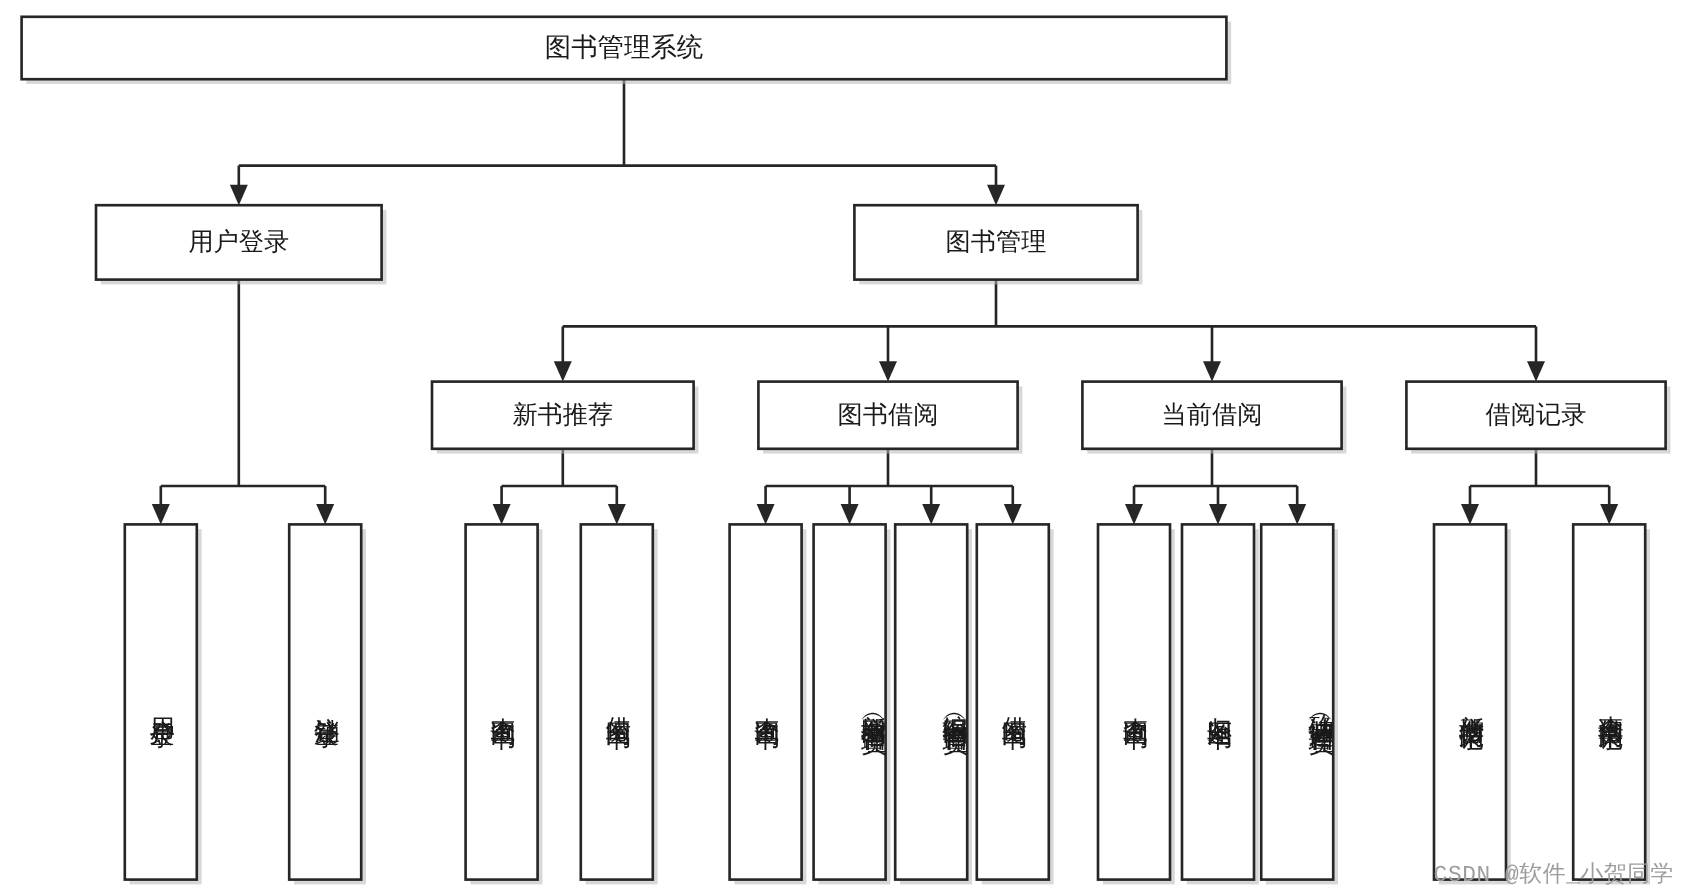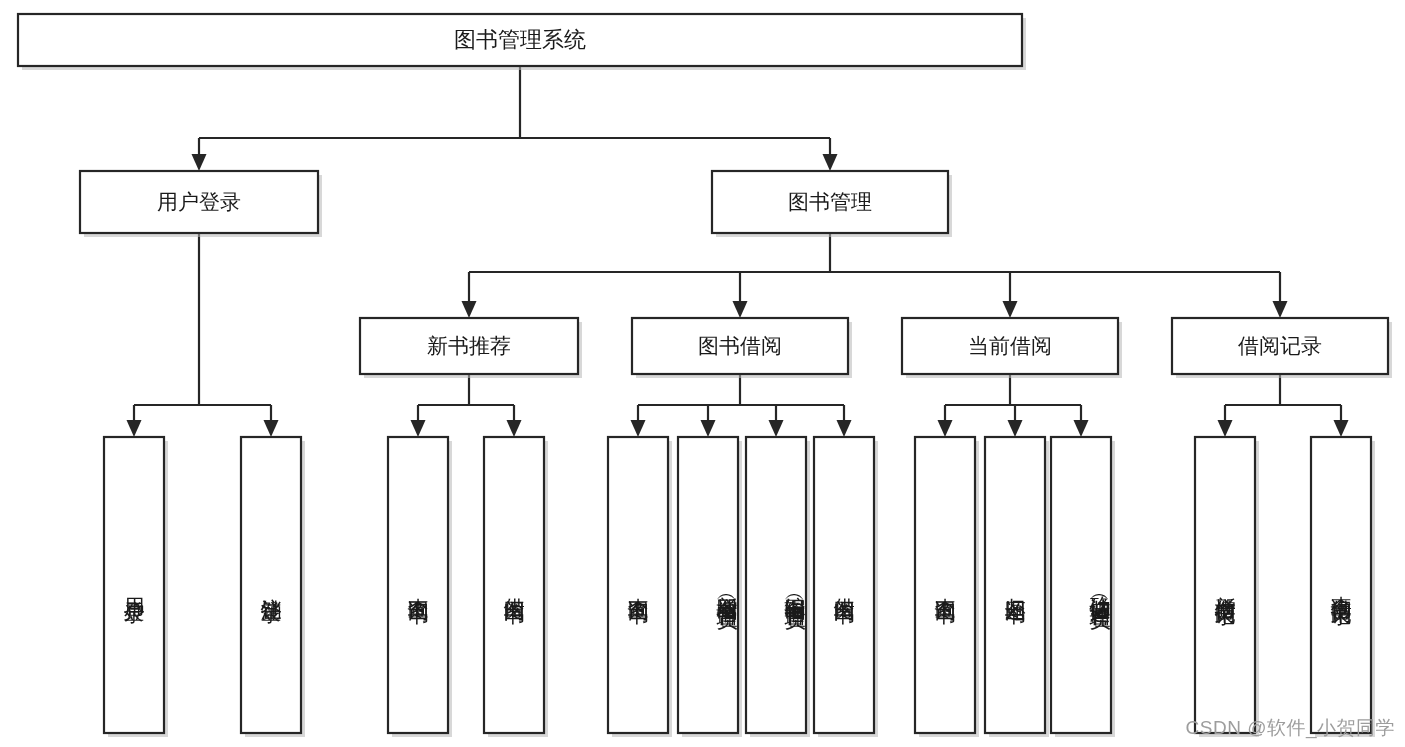--- a/index.html
+++ b/index.html
@@ -74,21 +74,21 @@
   }
   .leaf-label-wrap.align-top {
     align-items: flex-start;
     padding-top: 6px;
     box-sizing: border-box;
   }
   .watermark {
     position: absolute;
     right: 10px;
     bottom: 6px;
-    font-family: Liberation Sans, sans-serif;
+    font-family: Liberation Mono, monospace;
     font-size: 19px;
     color: #9d9d9d;
     letter-spacing: 0.5px;
     white-space: nowrap;
     pointer-events: none;
   }
 </style>
 </head>
 <body>
 

